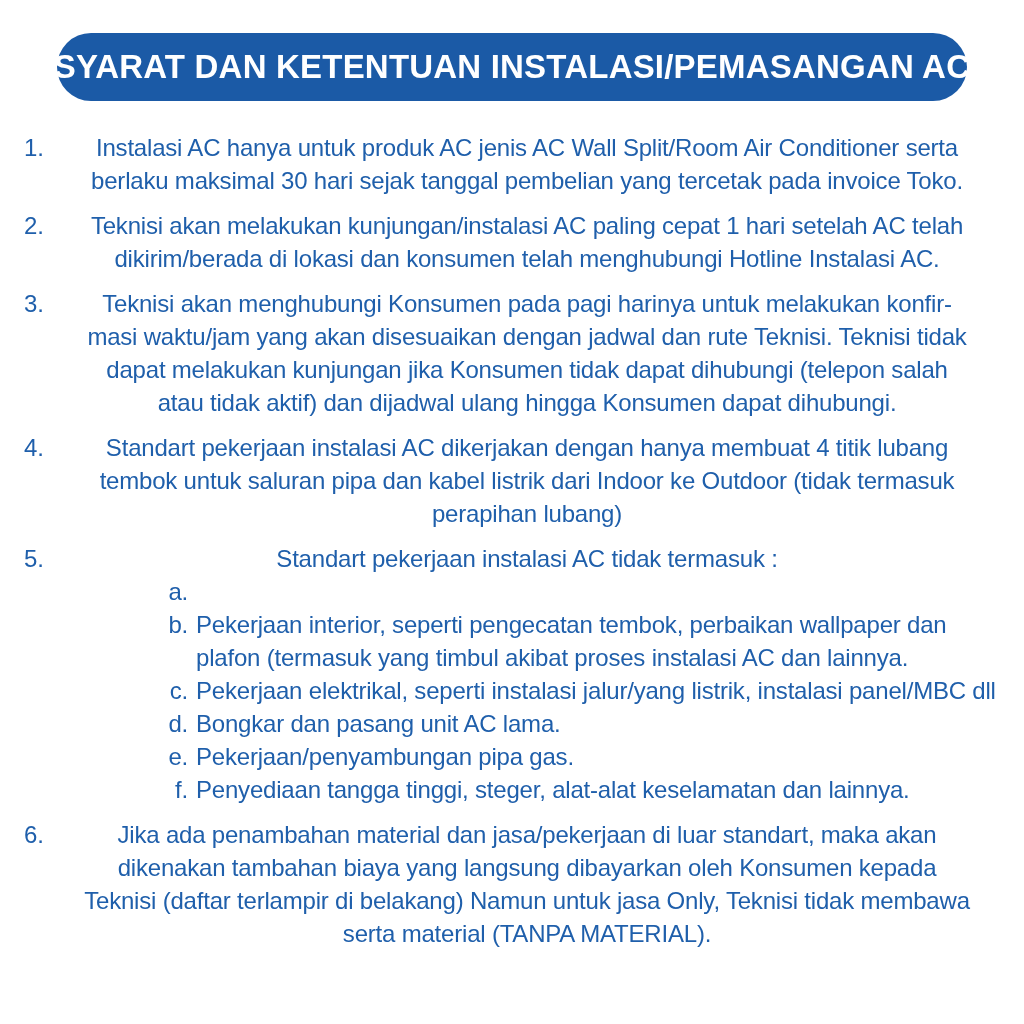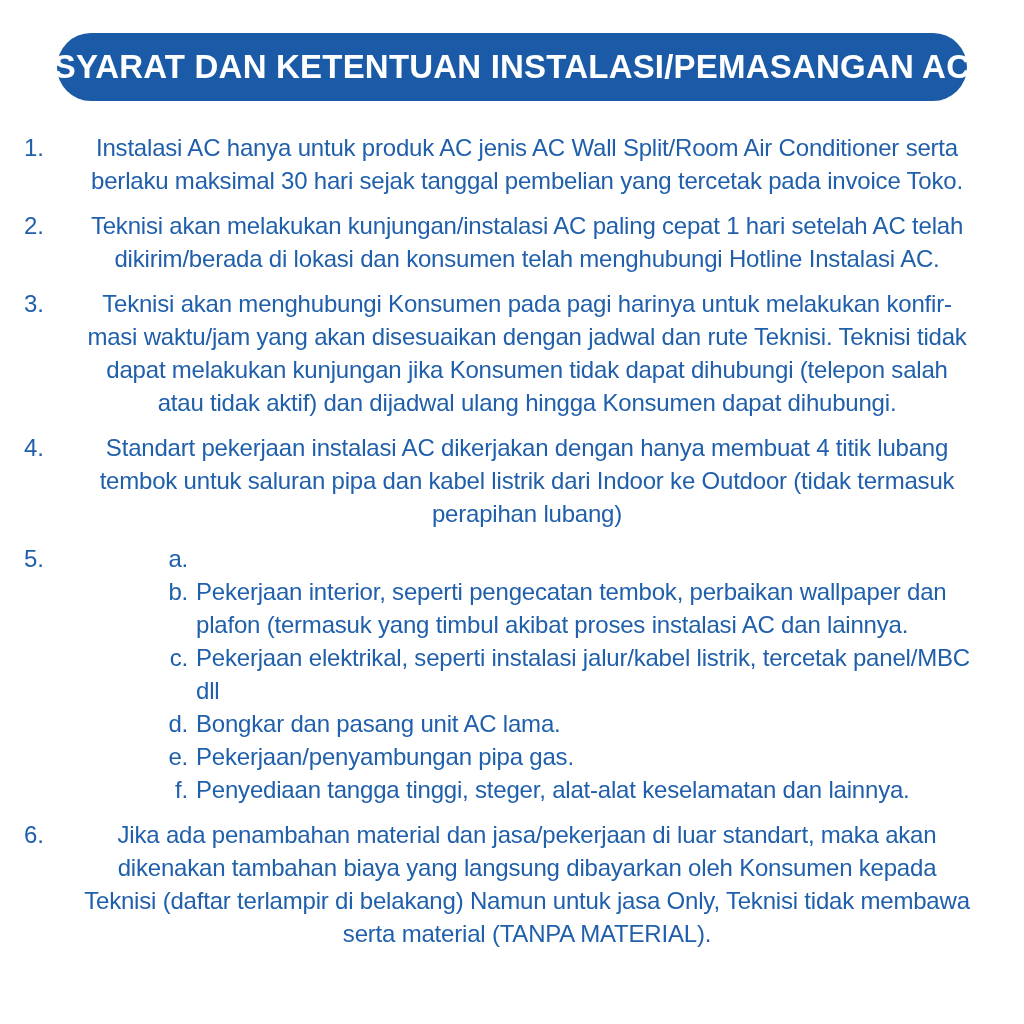--- a/index.html
+++ b/index.html
@@ -104,35 +104,36 @@
     <div class="item">
       <span class="num">4.</span>
       <div class="txt">Standart pekerjaan instalasi AC dikerjakan dengan hanya membuat 4 titik lubang
 tembok untuk saluran pipa dan kabel listrik dari Indoor ke Outdoor (tidak termasuk
 perapihan lubang)</div>
     </div>
 
     <div class="item">
       <span class="num">5.</span>
       <div>
+        <div class="txt">Standart pekerjaan instalasi AC tidak termasuk :</div>
         <div class="sublist">
 
           <div class="sub">
             <span class="submark">a.</span>
           </div>
 
           <div class="sub">
             <span class="submark">b.</span>
             <div class="subtxt">Pekerjaan interior, seperti pengecatan tembok, perbaikan wallpaper dan
 plafon (termasuk yang timbul akibat proses instalasi AC dan lainnya.</div>
           </div>
 
           <div class="sub">
             <span class="submark">c.</span>
-            <div class="subtxt">Pekerjaan elektrikal, seperti instalasi jalur/kabel listrik, tercetak panel/MBC dll</div>
+            <div class="subtxt">Pekerjaan elektrikal, seperti instalasi jalur/yang listrik, instalasi panel/MBC dll</div>
           </div>
 
           <div class="sub">
             <span class="submark">d.</span>
             <div class="subtxt">Bongkar dan pasang unit AC lama.</div>
           </div>
 
           <div class="sub">
             <span class="submark">e.</span>
             <div class="subtxt">Pekerjaan/penyambungan pipa gas.</div>

